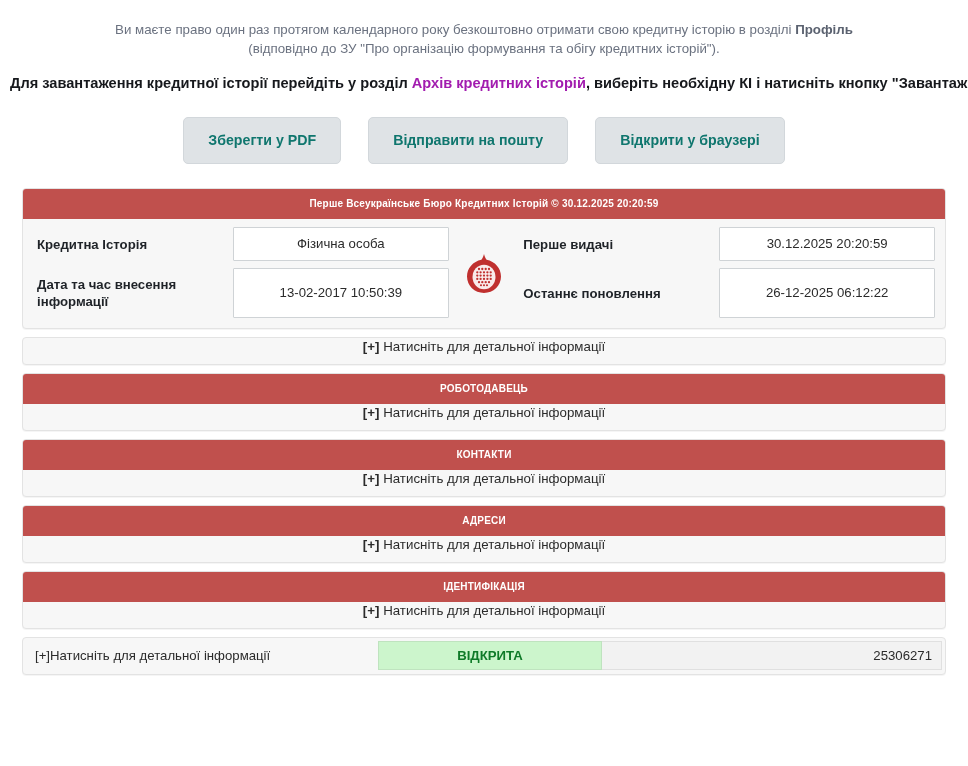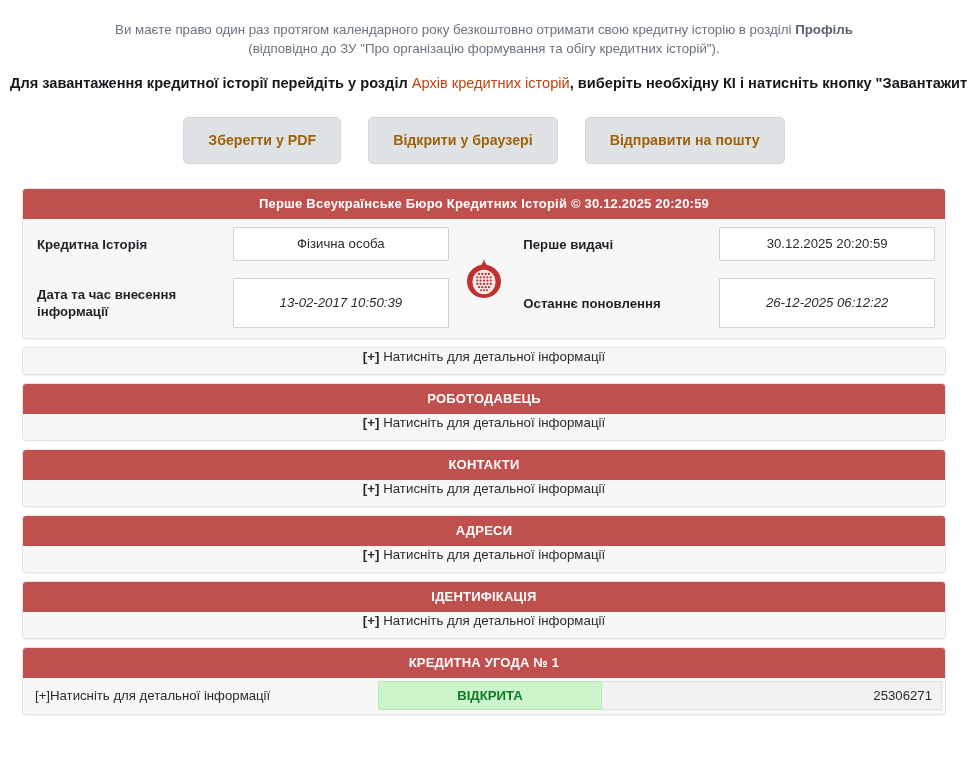--- a/index.html
+++ b/index.html
@@ -29,38 +29,38 @@
   .instruction {
     text-align: center;
     color: #16181c;
     font-size: 14.6px;
     font-weight: bold;
     margin-top: 17px;
     padding: 0 10px;
     white-space: nowrap;
   }
   .instruction .link {
-    color: #c2410c;
-    font-weight: normal;
+    color: #a21caf;
+    font-weight: bold;
     text-decoration: none;
     cursor: pointer;
   }
 
   
   .btn-row {
     display: flex;
     justify-content: center;
     gap: 27px;
     margin-top: 26px;
   }
   .btn {
     background: #dfe3e6;
     border: 1px solid #d2d7db;
     border-radius: 5px;
-    color: #a16207;
+    color: #0f766e;
     font-size: 14.2px;
     font-weight: bold;
     font-family: "Liberation Sans", sans-serif;
     padding: 0 24px;
     height: 47px;
     line-height: 45px;
     cursor: pointer;
     white-space: nowrap;
   }
 
@@ -72,21 +72,21 @@
     border: 1px solid #e3e3e3;
     border-radius: 4px;
     overflow: hidden;
     margin-bottom: 8px;
     box-shadow: 0 1px 0 rgba(0,0,0,0.04);
   }
   .card-head {
     background: #c0504d;
     color: #ffffff;
     text-align: center;
-    font-size: 13px;
+    font-size: 10px;
     font-weight: bold;
     letter-spacing: .2px;
     padding: 6px 8px 7px 8px;
     line-height: 17px;
   }
 
   .expand-row {
     text-align: center;
     color: #2b2b2b;
     font-size: 13.3px;
@@ -98,21 +98,21 @@
   
   .summary {
     display: flex;
     align-items: center;
     padding: 8px 10px 10px 10px;
   }
   .sum-col {
     display: flex;
     flex-direction: column;
     justify-content: center;
-    gap: 17px;
+    gap: 7px;
   }
   .sum-left  { width: 424px; }
   .sum-right { width: 424px; }
   .sum-logo  { width: 72px; display: flex; align-items: center; justify-content: center; }
 
   .sum-line { display: flex; align-items: center; }
   .sum-label {
     font-size: 13.2px;
     font-weight: bold;
     color: #1f2328;
@@ -125,21 +125,21 @@
     background: #ffffff;
     border: 1px solid #cfd3d6;
     border-radius: 1px;
     text-align: center;
     font-size: 13.2px;
     color: #2b2b2b;
     padding: 7px 6px;
     min-height: 32px;
     line-height: 18px;
   }
-  .sum-value.tall { padding-top: 15px; padding-bottom: 15px; font-style: italic; }
+  .sum-value.tall { padding-top: 15px; padding-bottom: 15px; }
 
   .logo-mark { width: 40px; height: 44px; display: block; }
 
   
   .agr-row {
     display: flex;
     align-items: stretch;
     padding: 3px 3px 4px 3px;
   }
   .agr-expand {
@@ -185,22 +185,22 @@
 
   <div class="notice">
     <div><span>Ви маєте право один раз протягом календарного року безкоштовно отримати свою кредитну історію в розділі </span><span class="strong">Профіль</span></div>
     <div>(відповідно до ЗУ "Про організацію формування та обігу кредитних історій").</div>
   </div>
 
   <div class="instruction"><span>Для завантаження кредитної історії перейдіть у розділ </span><a class="link" href="#">Архів кредитних історій</a><span>, виберіть необхідну КІ і натисніть кнопку "Завантажити pdf"</span></div>
 
   <div class="btn-row">
     <button class="btn">Зберегти у PDF</button>
+    <button class="btn">Відправити на пошту</button>
     <button class="btn">Відкрити у браузері</button>
-    <button class="btn">Відправити на пошту</button>
   </div>
 
   <div class="wrap">
 
     <div class="card">
       <div class="card-head">Перше Всеукраїнське Бюро Кредитних Історій  © 30.12.2025 20:20:59</div>
       <div class="summary">
 
         <div class="sum-col sum-left">
           <div class="sum-line">
@@ -280,21 +280,20 @@
       <div class="card-head">АДРЕСИ</div>
       <div class="expand-row"><span class="plus">[+]</span><span> Натисніть для детальної інформації</span></div>
     </div>
 
     <div class="card">
       <div class="card-head">ІДЕНТИФІКАЦІЯ</div>
       <div class="expand-row"><span class="plus">[+]</span><span> Натисніть для детальної інформації</span></div>
     </div>
 
     <div class="card">
-      <div class="card-head">КРЕДИТНА УГОДА №  1</div>
       <div class="agr-row">
         <div class="agr-expand">
             <span class="plus">[+]</span>
             <span> Натисніть для детальної інформації</span>
           </div>
         <div class="agr-status">ВІДКРИТА</div>
         <div class="agr-number">25306271</div>
       </div>
     </div>
 

